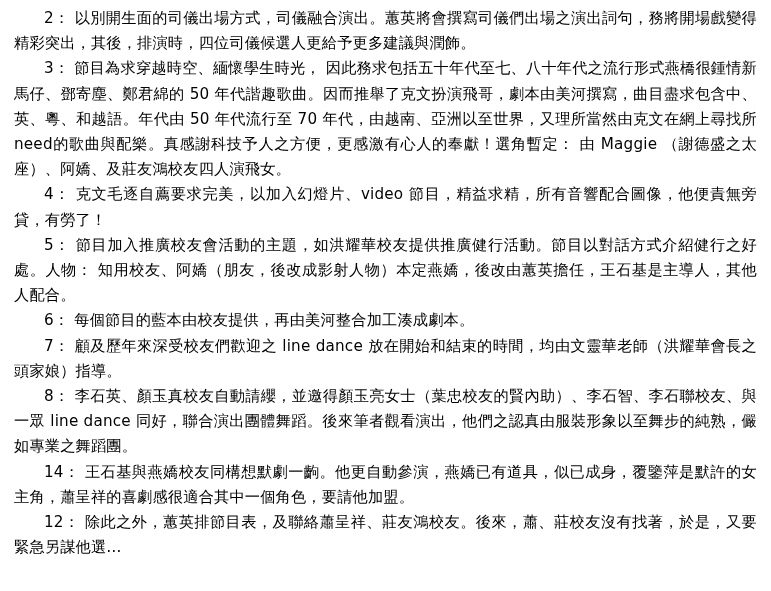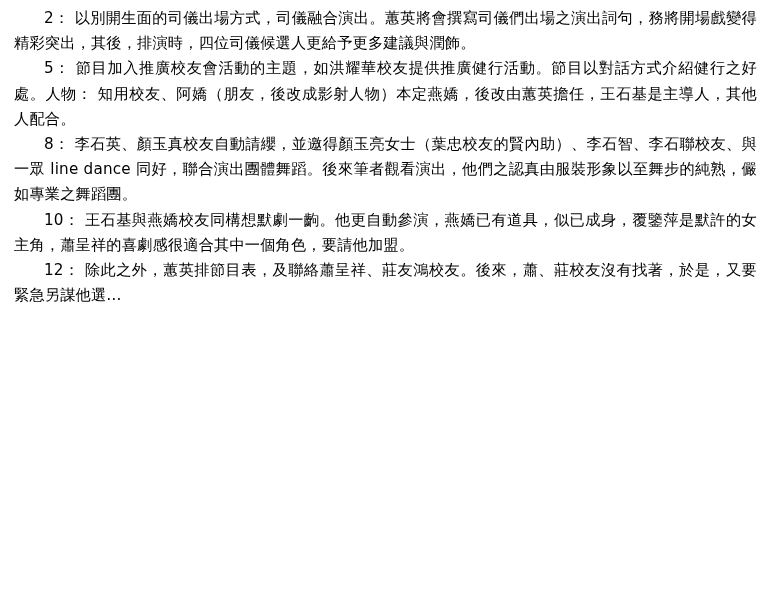--- a/index.html
+++ b/index.html
@@ -33,18 +33,22 @@
   .para .indent {
     display: inline-block;
     width: 30px;
   }
 </style>
 </head>
 <body>
 
 <div class="page">
   <p class="para"><span class="indent"></span><span>2： 以別開生面的司儀出場方式，司儀融合演出。蕙英將會撰寫司儀們出場之演出詞句，務將開場戲變得精彩突出，其後，排演時，四位司儀候選人更給予更多建議與潤飾。</span></p>
+  <p class="para"><span class="indent"></span><span>3： 節目為求穿越時空、緬懷學生時光， 因此務求包括五十年代至七、八十年代之流行形式燕橋很鍾情新馬仔、鄧寄塵、鄭君綿的 50 年代諧趣歌曲。因而推舉了克文扮演飛哥，劇本由美河撰寫，曲目盡求包含中、英、粵、和越語。年代由 50 年代流行至 70 年代，由越南、亞洲以至世界，又理所當然由克文在網上尋找所need的歌曲與配樂。真感謝科技予人之方便，更感激有心人的奉獻！選角暫定： 由 Maggie （謝德盛之太座）、阿嬌、及莊友鴻校友四人演飛女。</span></p>
+  <p class="para"><span class="indent"></span><span>4： 克文毛逐自薦要求完美，以加入幻燈片、video 節目，精益求精，所有音響配合圖像，他便責無旁貸，有勞了！</span></p>
   <p class="para"><span class="indent"></span><span>5： 節目加入推廣校友會活動的主題，如洪耀華校友提供推廣健行活動。節目以對話方式介紹健行之好處。人物： 知用校友、阿嬌（朋友，後改成影射人物）本定燕嬌，後改由蕙英擔任，王石基是主導人，其他人配合。</span></p>
+  <p class="para"><span class="indent"></span><span>6： 每個節目的藍本由校友提供，再由美河整合加工湊成劇本。</span></p>
+  <p class="para"><span class="indent"></span><span>7： 顧及歷年來深受校友們歡迎之 line dance 放在開始和結束的時間，均由文靈華老師（洪耀華會長之頭家娘）指導。</span></p>
   <p class="para"><span class="indent"></span><span>8： 李石英、顏玉真校友自動請纓，並邀得顏玉亮女士（葉忠校友的賢內助）、李石智、李石聯校友、與一眾 line dance 同好，聯合演出團體舞蹈。後來筆者觀看演出，他們之認真由服裝形象以至舞步的純熟，儼如專業之舞蹈團。</span></p>
-  <p class="para"><span class="indent"></span><span>10： 王石基與燕嬌校友同構想默劇一齣。他更自動參演，燕嬌已有道具，似已成身，覆鑒萍是默許的女主角，蕭呈祥的喜劇感很適合其中一個角色，要請他加盟。</span></p>
+  <p class="para"><span class="indent"></span><span>14： 王石基與燕嬌校友同構想默劇一齣。他更自動參演，燕嬌已有道具，似已成身，覆鑒萍是默許的女主角，蕭呈祥的喜劇感很適合其中一個角色，要請他加盟。</span></p>
   <p class="para"><span class="indent"></span><span>12： 除此之外，蕙英排節目表，及聯絡蕭呈祥、莊友鴻校友。後來，蕭、莊校友沒有找著，於是，又要緊急另謀他選…</span></p>
 
 </div>
 
 </body></html>

